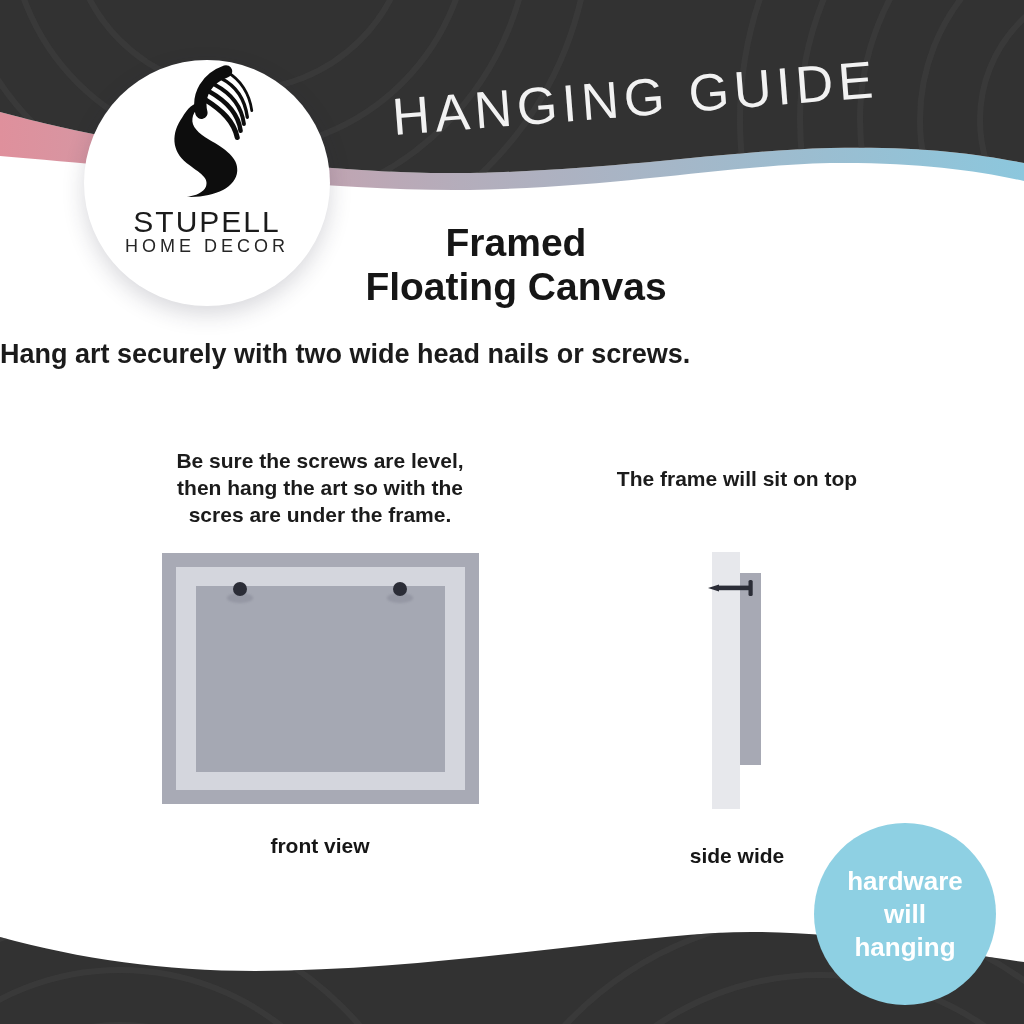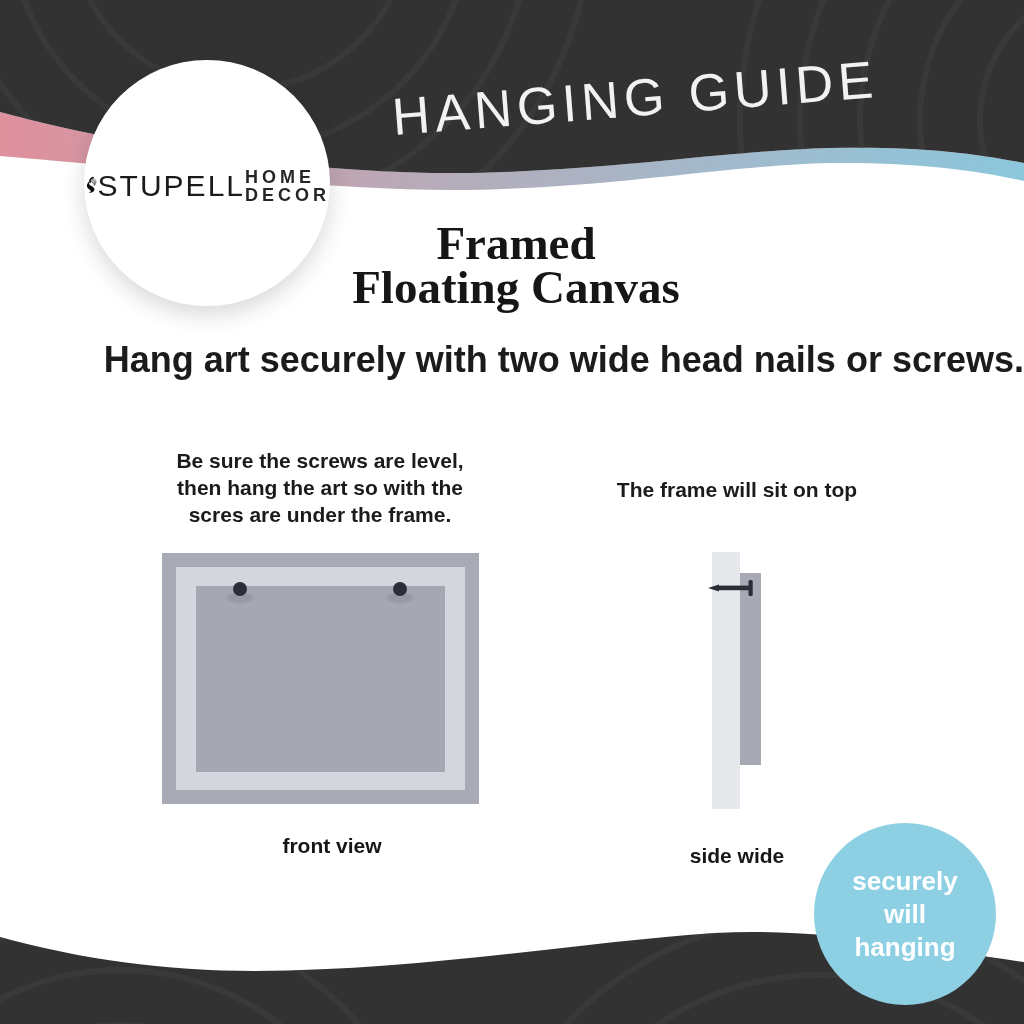--- a/index.html
+++ b/index.html
@@ -23,59 +23,59 @@
     position:absolute;left:370px;top:68px;width:530px;text-align:center;
     transform:rotate(-4.5deg);
     color:#f2f2f2;font-size:52px;font-weight:400;letter-spacing:5px;
     white-space:nowrap;
   }
 
   
   .logo-badge{
     position:absolute;left:84px;top:60px;width:246px;height:246px;border-radius:50%;
     background:#ffffff;box-shadow:0 8px 22px rgba(40,40,60,.18);
-    display:flex;flex-direction:row;align-items:center;
+    display:flex;flex-direction:column;align-items:center;
   }
   .logo-swoosh{margin-top:4px;width:112px;height:138px;}
   .brand-name{
     margin-top:5px;font-size:30px;font-weight:500;letter-spacing:2px;color:#1b1b1b;line-height:1;
   }
   .brand-tagline{
-    margin-top:6px;font-size:18px;font-weight:700;letter-spacing:4px;color:#262626;line-height:1;
+    font-size:18px;font-weight:400;letter-spacing:4px;color:#262626;line-height:1;
   }
 
   
   .product-title{
     position:absolute;left:256px;top:221px;width:520px;text-align:center;
-    font-size:47px;font-weight:700;color:#161616;line-height:44px;font-family:Liberation Serif, serif;
+    font-size:39px;font-weight:700;color:#161616;line-height:44px;
   }
   .instruction{
-    position:absolute;left:0;top:339px;width:1024px;text-align:right;
-    font-size:36px;font-weight:700;color:#1b1b1b;
+    position:absolute;left:0;top:339px;width:1024px;text-align:left;
+    font-size:27px;font-weight:700;color:#1b1b1b;
   }
 
   
   .note{font-size:21px;font-weight:700;color:#1b1b1b;line-height:27px;text-align:center;}
   .note-left{left:120px;top:447px;width:400px;}
-  .note-right{left:587px;top:476px;width:300px;}
+  .note-right{left:587px;top:465px;width:300px;}
 
   
   .fv-outer{left:162px;top:553px;width:317px;height:251px;background:var(--frame_outer);}
   .fv-mat{left:176px;top:567px;width:289px;height:223px;background:var(--frame_mat);}
   .fv-canvas{left:196px;top:586px;width:249px;height:186px;background:var(--frame_canvas);}
   .screw-dot{width:14px;height:14px;border-radius:50%;background:var(--screw_dark);}
   .screw-shadow{width:26px;height:10px;border-radius:50%;background:rgba(60,62,80,.15);filter:blur(1px);}
 
   
   .sv-light{left:712px;top:552px;width:28px;height:257px;background:var(--side_light);}
   .sv-dark{left:740px;top:573px;width:21px;height:192px;background:var(--side_dark);}
   .nail-svg{left:702px;top:576px;width:56px;height:24px;}
 
   .caption{font-size:21px;font-weight:700;color:#161616;text-align:center;}
-  .caption-front{left:232px;top:834px;width:200px;}
+  .caption-front{left:220px;top:834px;width:200px;}
   .caption-side{left:637px;top:844px;width:200px;}
 
   
   .blue-badge{
     position:absolute;left:814px;top:823px;width:182px;height:182px;border-radius:50%;
     background:var(--badge_blue);color:#ffffff;
     display:flex;flex-direction:column;align-items:center;justify-content:center;
     font-size:26px;font-weight:600;line-height:33px;text-align:center;
     z-index:5;
   }
@@ -176,18 +176,18 @@
   <svg class="abs nail-svg" viewBox="0 0 56 24" aria-hidden="true">
     <polygon points="6,12 17,8.6 17,15.4" fill="#2b2d37"></polygon>
     <rect x="15" y="9.6" width="34" height="4.6" fill="#2b2d37"></rect>
     <rect x="46.5" y="4" width="4.2" height="16" rx="1.6" fill="#2b2d37"></rect>
   </svg>
 
   <div class="abs caption caption-front">front view</div>
   <div class="abs caption caption-side">side wide</div>
 
   <div class="blue-badge">
-    <div>securely</div>
+    <div>hardware</div>
     <div>will</div>
     <div>hanging</div>
   </div>
 
 </div>
 
 </body></html>

